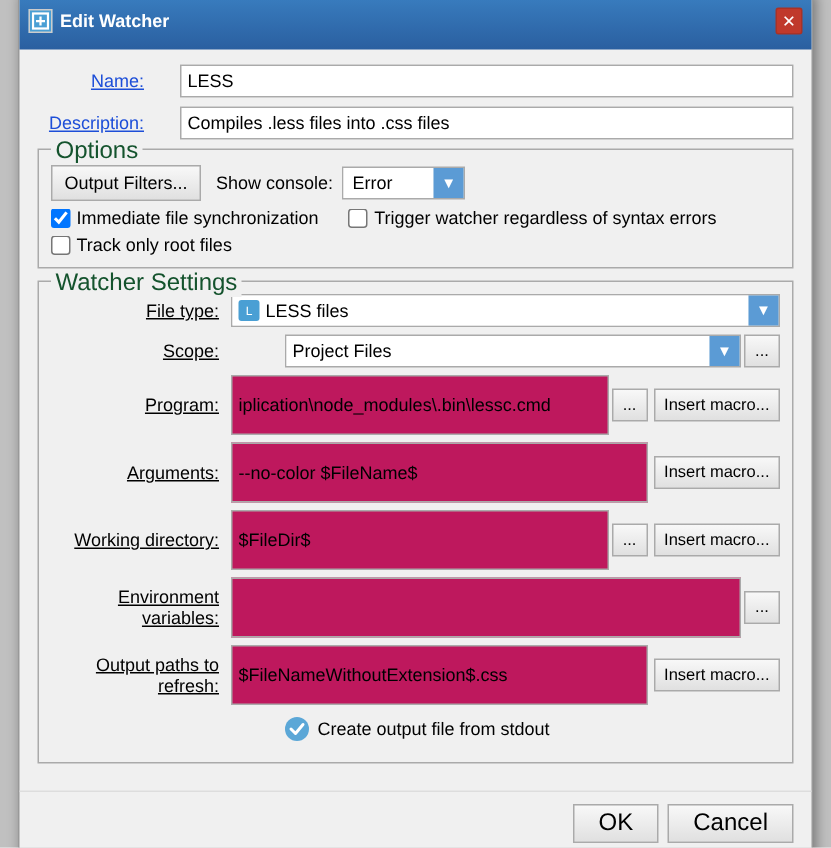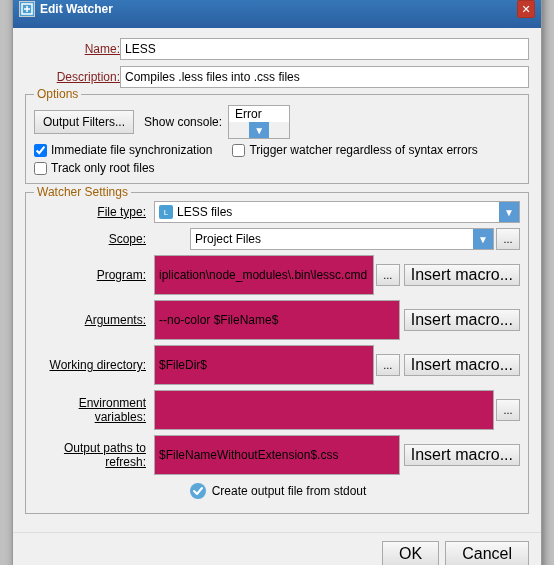--- a/index.html
+++ b/index.html
@@ -66,23 +66,23 @@
       padding: 10px 12px;
     }
     .form-row {
       display: flex;
       align-items: center;
       margin-bottom: 6px;
     }
     .form-label {
       width: 95px;
       font-size: 12px;
-      color: #7f1d1d;
+      color: #1d4ed8;
       text-align: right;
-      padding-right: 0;
+      padding-right: 24px;
     }
     .form-label.underline {
       text-decoration: underline;
     }
     .form-input {
       flex: 1;
       height: 22px;
       border: 1px solid #aaa;
       background: white;
       padding: 2px 4px;
@@ -94,22 +94,22 @@
       margin-bottom: 8px;
       padding: 4px 8px 8px 8px;
       position: relative;
     }
     .group-title {
       position: absolute;
       top: -8px;
       left: 8px;
       background: #f0f0f0;
       padding: 0 3px;
-      font-size: 12px;
-      color: #a16207;
+      font-size: 16px;
+      color: #14532d;
     }
     .options-row1 {
       display: flex;
       align-items: center;
       margin-top: 6px;
       margin-bottom: 4px;
     }
     .options-row2 {
       display: flex;
       align-items: center;
@@ -129,24 +129,22 @@
       display: flex;
       align-items: center;
     }
     .show-console-label {
       margin-left: 10px;
       margin-right: 6px;
       font-size: 12px;
     }
     .console-dropdown {
       display: flex;
-      align-items: center;
-      border: 1px solid #aaa;
-      height: 34px;
-      flex-direction: column;
+      border: 1px solid #aaa;
+      height: 22px;
     }
     .console-value {
       padding: 0 6px;
       background: white;
       height: 100%;
       display: flex;
       align-items: center;
       font-size: 12px;
       min-width: 60px;
     }
@@ -250,21 +248,21 @@
       display: flex;
       align-items: center;
       justify-content: center;
       margin-left: 2px;
     }
     .insert-macro-btn {
       height: 22px;
       padding: 0 6px;
       background: linear-gradient(to bottom, #f8f8f8, #e0e0e0);
       border: 1px solid #aaa;
-      font-size: 16px;
+      font-size: 11px;
       cursor: pointer;
       margin-left: 4px;
       white-space: nowrap;
       display: flex;
       align-items: center;
       text-align: right;
     }
     .scope-row {
       display: flex;
       align-items: center;

